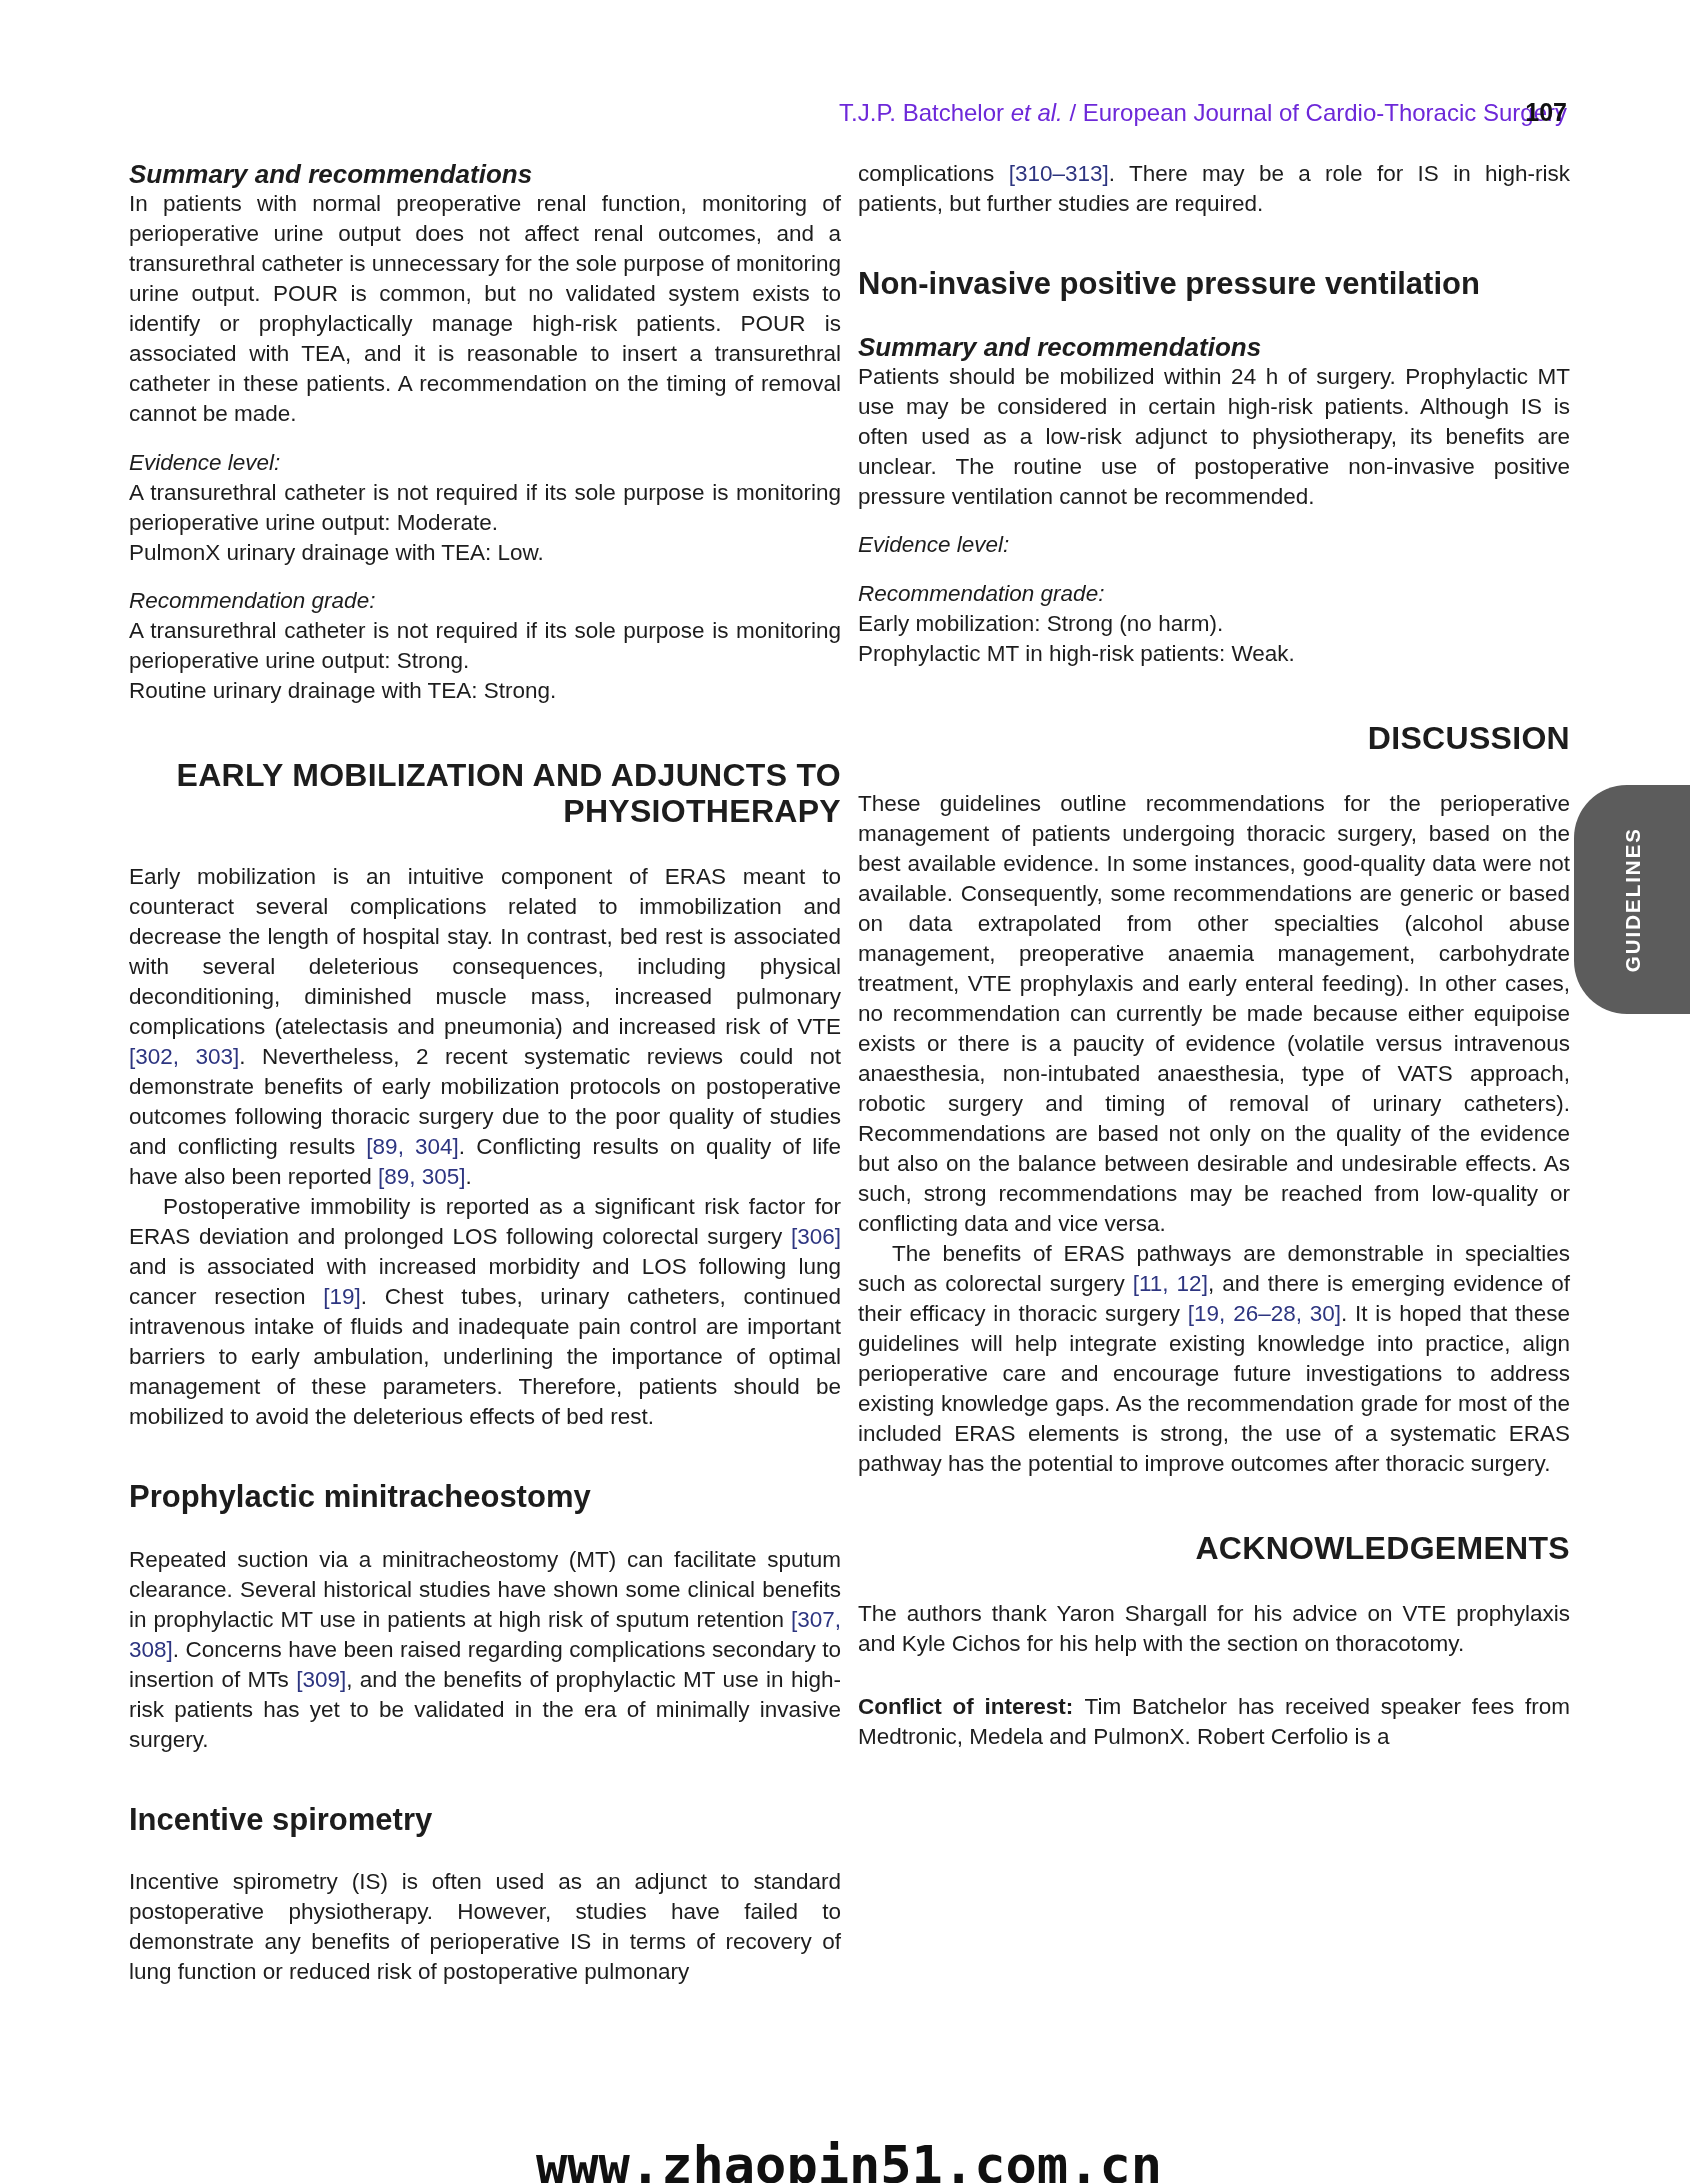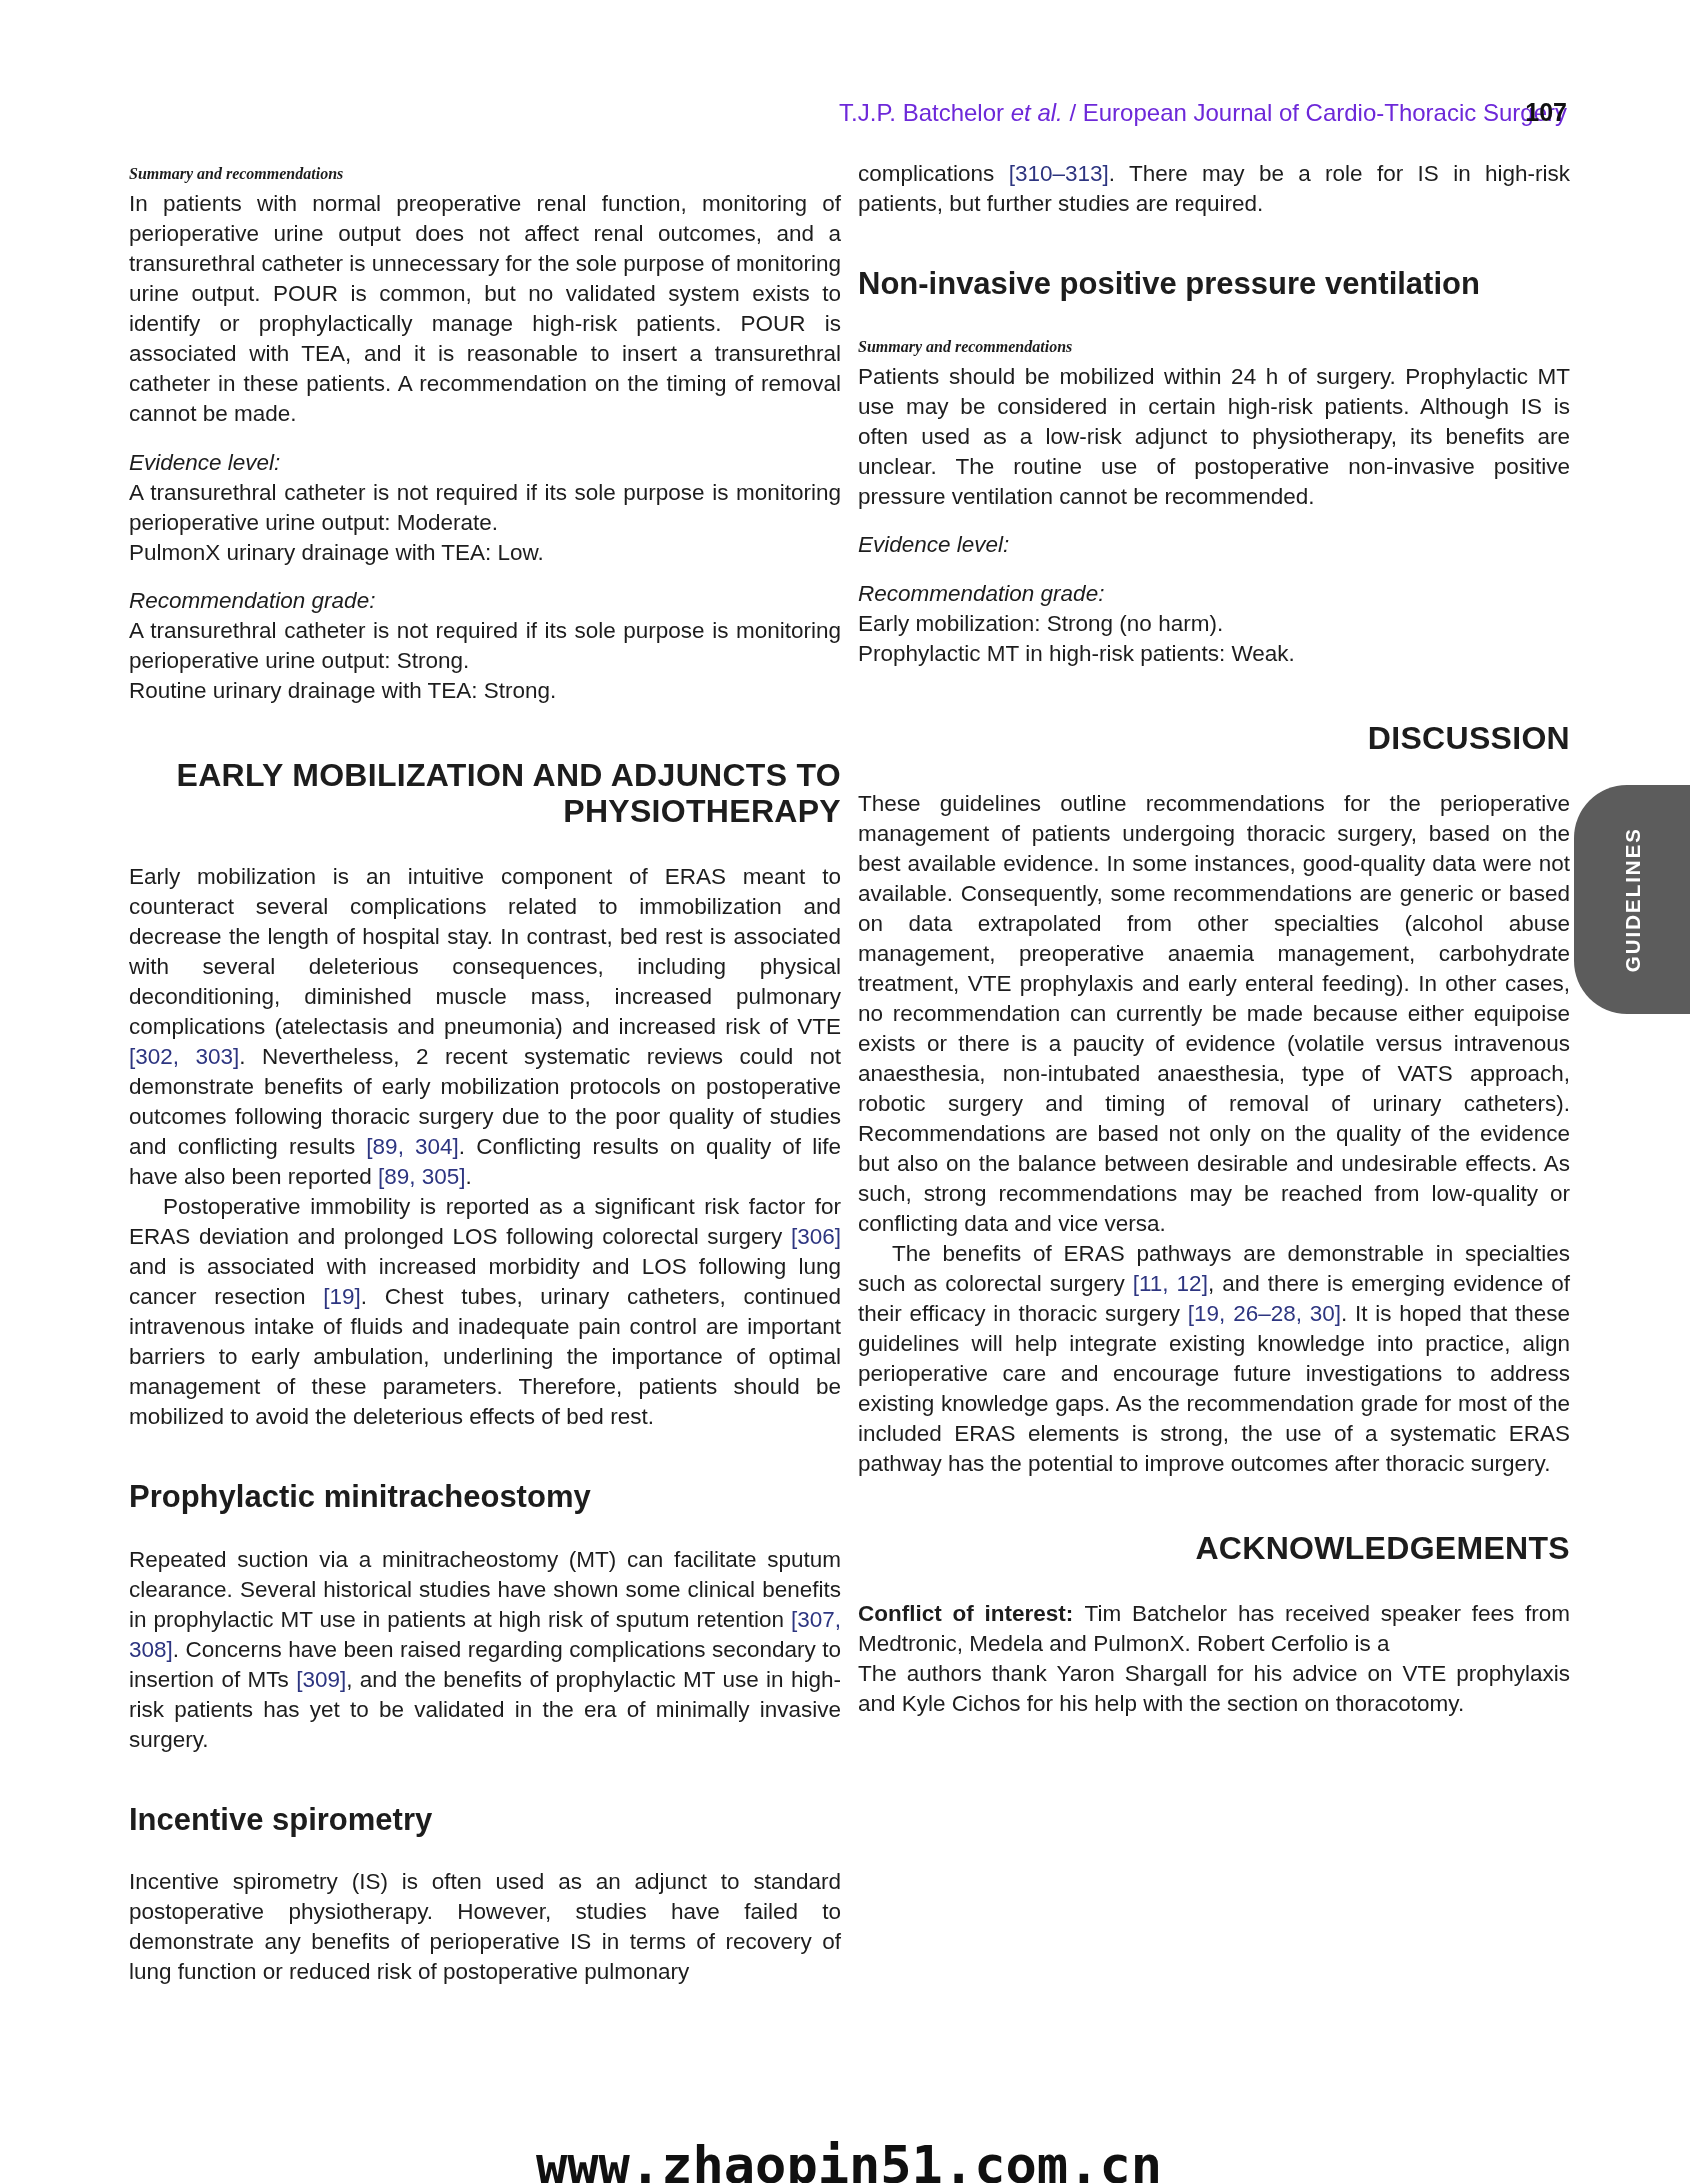--- a/index.html
+++ b/index.html
@@ -23,21 +23,21 @@
     text-align:justify;
   }
   #col-left  { left:129px; }
   #col-right { left:858px; }
   .col > :first-child { margin-top:0 !important; }
 
   .blk-para { text-align:justify; }
   .blk-para.indent { text-indent:34px; }
   .blk-para.conflict { margin-top:33px; }
   .blk-lines { text-align:justify; }
-  .blk-summary-head { font-weight:bold; font-style:italic; font-size:16px; margin-top:22.5px;font-family:Liberation Serif, serif; }
+  .blk-summary-head { font-weight:bold; font-style:italic; font-size:26px; margin-top:22.5px; }
   .blk-italic-head { font-style:italic; margin-top:18.6px; }
   .blk-big-head {
     font-weight:bold; font-size:32px; line-height:36px;
     margin-top:51px; margin-bottom:33px; text-align:right; letter-spacing:0.3px;
   }
   .blk-sub-head {
     font-weight:bold; font-size:31px; line-height:34px;
     margin-top:48px; margin-bottom:30.5px; text-align:left;
   }
   .cite { color:#2d3580; }
@@ -100,22 +100,22 @@
     <div class="blk-italic-head">Evidence level:</div>
     <div class="blk-italic-head">Recommendation grade:</div>
     <div class="blk-lines">
       <div>Early mobilization: Strong (no harm).</div>
       <div>Prophylactic MT in high-risk patients: Weak.</div>
     </div>
     <div class="blk-big-head">DISCUSSION</div>
     <div class="blk-para"><span>These guidelines outline recommendations for the perioperative management of patients undergoing thoracic surgery, based on the best available evidence. In some instances, good-quality data were not available. Consequently, some recommendations are generic or based on data extrapolated from other specialties (alcohol abuse management, preoperative anaemia management, carbohydrate treatment, VTE prophylaxis and early enteral feeding). In other cases, no recommendation can currently be made because either equipoise exists or there is a paucity of evidence (volatile versus intravenous anaesthesia, non-intubated anaesthesia, type of VATS approach, robotic surgery and timing of removal of urinary catheters). Recommendations are based not only on the quality of the evidence but also on the balance between desirable and undesirable effects. As such, strong recommendations may be reached from low-quality or conflicting data and vice versa.</span></div>
     <div class="blk-para indent"><span>The benefits of ERAS pathways are demonstrable in specialties such as colorectal surgery </span><span class="cite">[11, 12]</span><span>, and there is emerging evidence of their efficacy in thoracic surgery </span><span class="cite">[19, 26–28, 30]</span><span>. It is hoped that these guidelines will help integrate existing knowledge into practice, align perioperative care and encourage future investigations to address existing knowledge gaps. As the recommendation grade for most of the included ERAS elements is strong, the use of a systematic ERAS pathway has the potential to improve outcomes after thoracic surgery.</span></div>
     <div class="blk-big-head">ACKNOWLEDGEMENTS</div>
+    <div class="blk-para"><span>The authors thank Yaron Shargall for his advice on VTE prophylaxis and Kyle Cichos for his help with the section on thoracotomy.</span></div>
     <div class="blk-para conflict"><span class="bold">Conflict of interest:</span><span> Tim Batchelor has received speaker fees from Medtronic, Medela and PulmonX. Robert Cerfolio is a</span></div>
-    <div class="blk-para"><span>The authors thank Yaron Shargall for his advice on VTE prophylaxis and Kyle Cichos for his help with the section on thoracotomy.</span></div>
   </div>
 
 <div id="guidelines-tab">
   <span>GUIDELINES</span>
 </div>
 
 <div id="watermark">www.zhaopin51.com.cn</div>
 
 
 </body></html>

